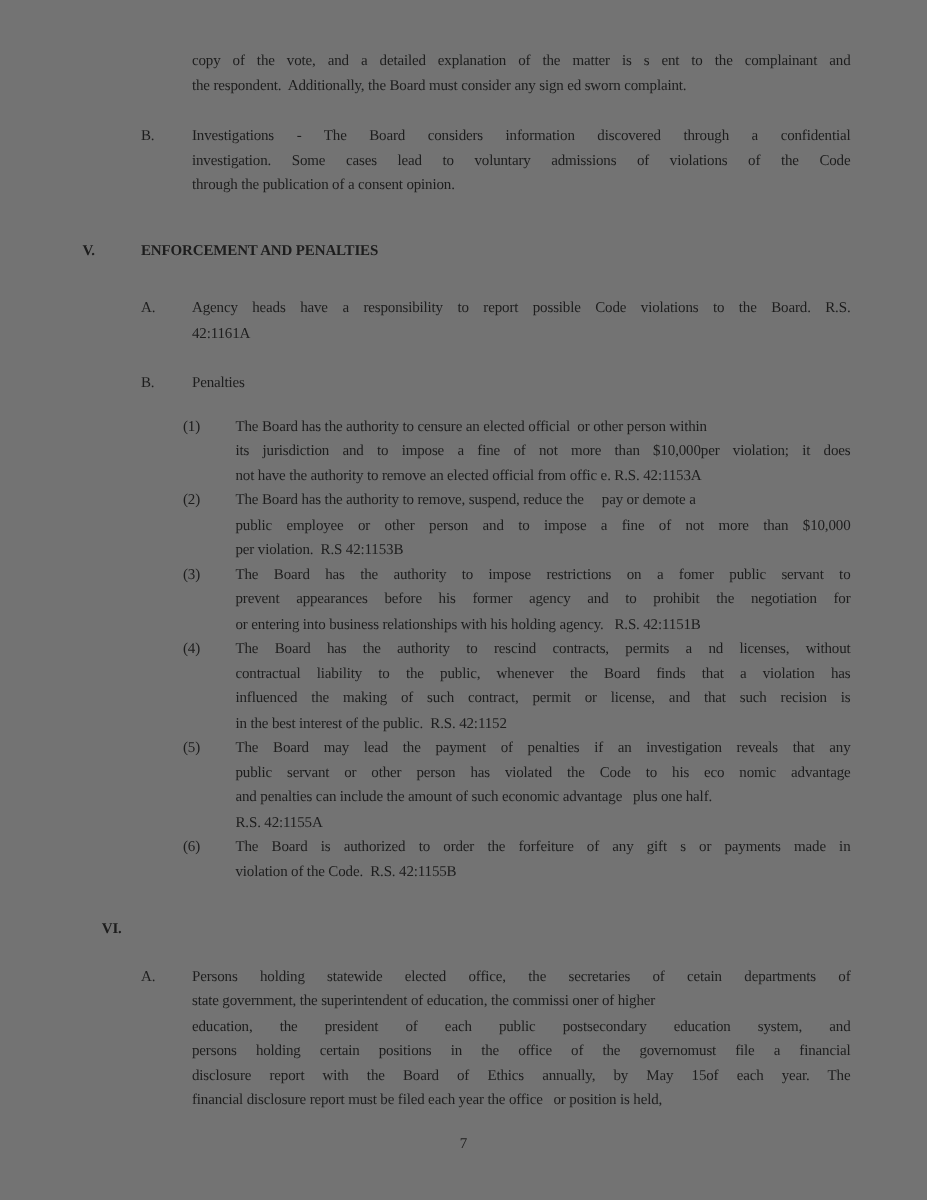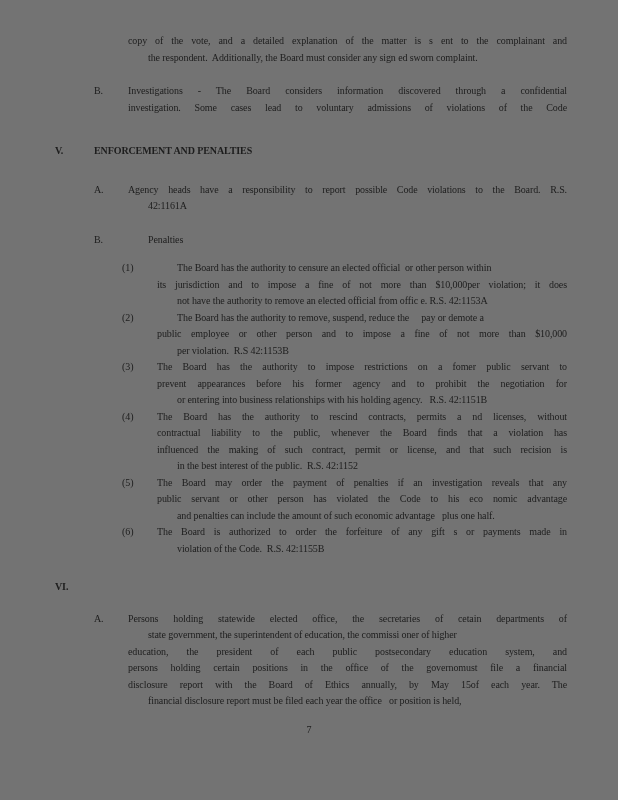--- a/index.html
+++ b/index.html
@@ -13,41 +13,41 @@
     line-height: 16.5px;
     letter-spacing: -0.1px;
     color: #1d1d1d;
     overflow: hidden;
   }
   .row { display: flex; }
   .lbl { flex: none; }
   .lines { flex: none; }
   .ln { min-height: 16.5px; }
   .ln.just { text-align: justify; text-align-last: justify; text-justify: inter-word; }
-  .ln.pre { white-space: pre; margin-left: 20px; }
+  .ln.pre { white-space: pre; }
 
   .plain-row  { margin-left: 128px; width: 439px; display: block; }
   .letter-row { margin-left: 94px; }
   .letter-row .lbl   { width: 34px; }
   .letter-row .lines { width: 439px; font-family: Liberation Serif, serif; }
   .number-row { margin-left: 122px; }
   .number-row .lbl   { width: 35px; }
   .number-row .lines { width: 410px; }
   .heading-row { margin-left: 55px; font-weight: 700; }
   .heading-row .lbl { width: 39px; }
   .heading-row .title { white-space: pre; }
 
   #blk-intro { margin-top: 33px; }
   #blk-inv   { margin-top: 17px; }
   #blk-hv    { margin-top: 27px; }
   #blk-va    { margin-top: 22px; }
   #blk-vb    { margin-top: 17px; }
   #blk-p1    { margin-top: 12px; }
   #blk-p2, #blk-p3, #blk-p4, #blk-p5, #blk-p6 { margin-top: 0; }
-  #blk-hvi   { margin-top: 22px; }
+  #blk-hvi   { margin-top: 22px; text-align: center; }
   #blk-via   { margin-top: 15px; }
 
   .page-number {
     margin-top: 12px;
     text-align: center;
     width: 618px;
   }
 </style>
 </head>
 <body>
@@ -58,20 +58,21 @@
         <div class="lines">
           <div class="ln just">copy of the vote, and a detailed explanation of the matter is s ent to the complainant and</div>
           <div class="ln pre">the respondent.  Additionally, the Board must consider any sign ed sworn complaint.</div>
         </div>
       </div>
       <div id="blk-inv" class="row letter-row">
         <div class="lbl">B.</div>
         <div class="lines">
           <div class="ln just">Investigations - The Board considers information discovered through a confidential</div>
           <div class="ln just">investigation.  Some cases lead to voluntary admissions of violations of the Code</div>
+          <div class="ln pre">through the publication of a consent opinion.</div>
         </div>
       </div>
       <div id="blk-hv" class="row heading-row">
         <div class="lbl">V.</div>
         <div class="title">ENFORCEMENT AND PENALTIES</div>
       </div>
       <div id="blk-va" class="row letter-row">
         <div class="lbl">A.</div>
         <div class="lines">
           <div class="ln just">Agency heads have a responsibility to report possible Code violations to the Board. R.S.</div>
@@ -113,23 +114,24 @@
         <div class="lines">
           <div class="ln just">The Board has the authority to rescind contracts, permits a nd licenses, without</div>
           <div class="ln just">contractual liability to the public, whenever the Board finds that a violation has</div>
           <div class="ln just">influenced the making of such contract, permit or license, and that such recision is</div>
           <div class="ln pre">in the best interest of the public.  R.S. 42:1152</div>
         </div>
       </div>
       <div id="blk-p5" class="row number-row">
         <div class="lbl">(5)</div>
         <div class="lines">
-          <div class="ln just">The Board may order the payment of penalties if an investigation reveals that any</div>
+          <div class="ln just">The Board may lead the payment of penalties if an investigation reveals that any</div>
           <div class="ln just">public servant or other person has violated the Code to his eco nomic advantage</div>
           <div class="ln pre">and penalties can include the amount of such economic advantage   plus one half.</div>
+          <div class="ln pre">R.S. 42:1155A</div>
         </div>
       </div>
       <div id="blk-p6" class="row number-row">
         <div class="lbl">(6)</div>
         <div class="lines">
           <div class="ln just">The Board is authorized to order the forfeiture of any gift s or payments made in</div>
           <div class="ln pre">violation of the Code.  R.S. 42:1155B</div>
         </div>
       </div>
       <div id="blk-hvi" class="row heading-row">

